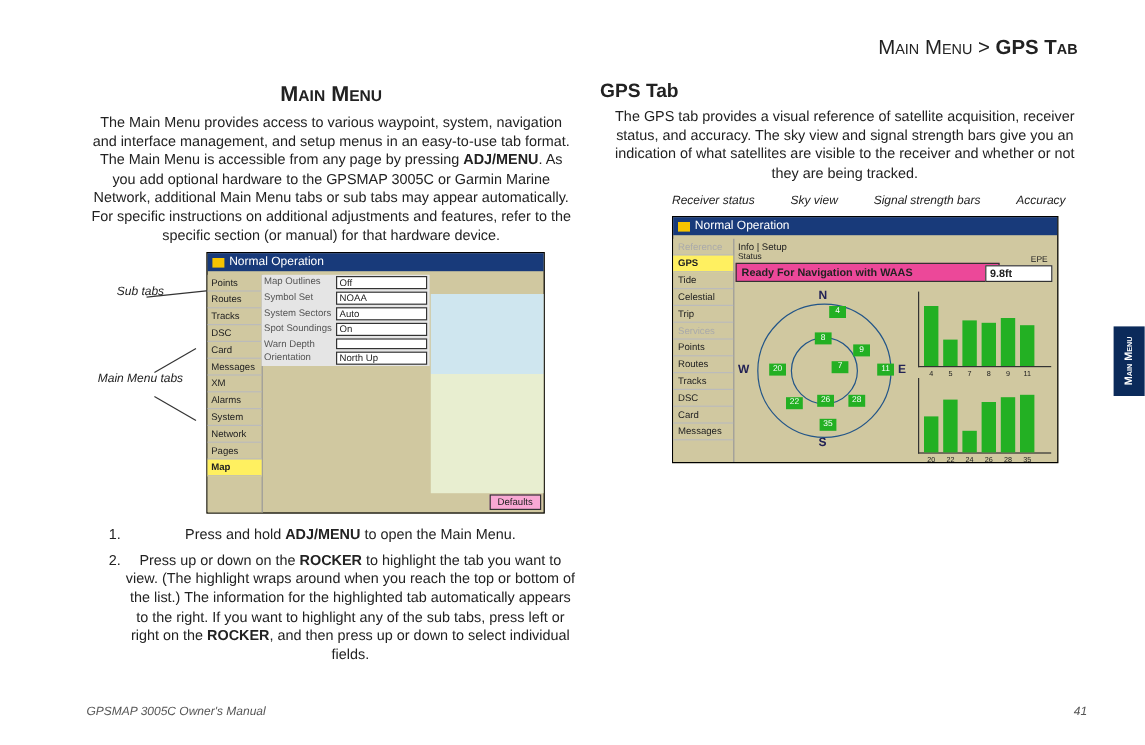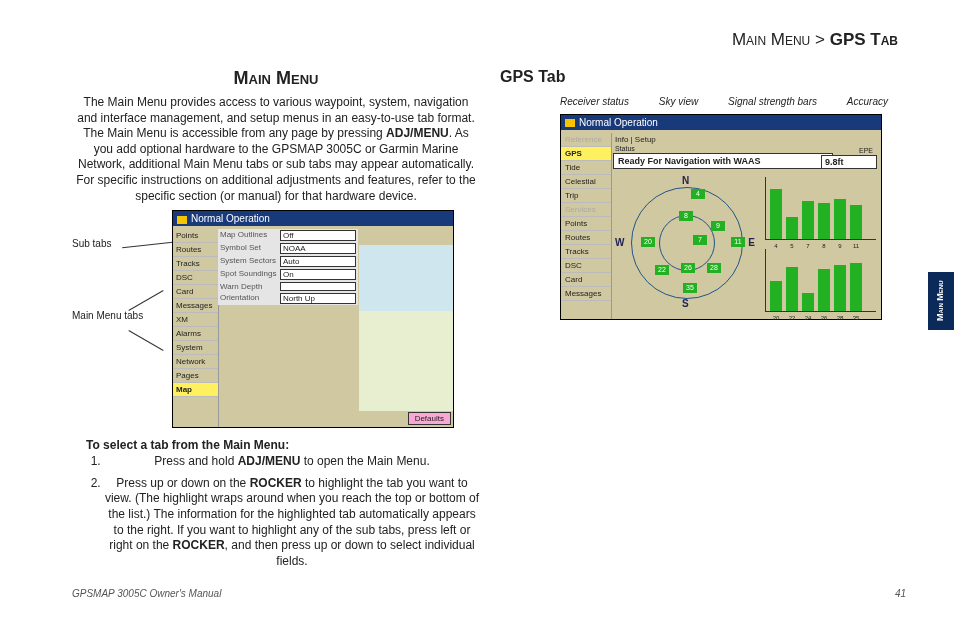--- a/index.html
+++ b/index.html
@@ -115,21 +115,21 @@
   .fig1 .opts .row .val { flex:1; background:#fff; border:1px solid #333; padding:0 2px; }
   .fig1 .map {
     position:absolute; right:0; top:34px; bottom:16px; width:94px;
     background: linear-gradient(#cfe6ef 40%, #e8eed0 40%);
   }
   .fig1 .defaults {
     position:absolute; right:2px; bottom:2px;
     background:#f9a8d4; border:1px solid #333; font-size:8px; padding:1px 6px;
   }
 
-  .callout { position:absolute; font-size:10px; text-align:left; }
+  .callout { position:absolute; font-size:10px; font-style:italic; text-align:center; }
   .callout .line { position:absolute; border-top:1px solid #333; }
 
   
   .fig2-wrap { position: relative; height: 230px; margin-top: 10px; }
   .flabels { position:absolute; top:0; left:60px; right:20px; display:flex; justify-content:space-between; font-size:10px; font-style:italic; }
   .fig2 {
     position:absolute; left:60px; top:18px; width:320px; height:204px;
     border:1px solid #000; background:#d0c8a0; font-size:9px;
   }
   .fig2 .title { background:#183a7a; color:#fff; padding:2px 4px; font-size:10px; }
@@ -137,21 +137,21 @@
   .fig2 .side {
     position:absolute; left:0; top:18px; width:50px; bottom:0;
     background:#d0c8a0; border-right:1px solid #999;
   }
   .fig2 .side div { padding:2px 4px; border-bottom:1px solid #bbb; font-size:8px; }
   .fig2 .side .sel { background:#fff060; font-weight:bold; }
   .fig2 .side .dim { color:#aaa; }
   .fig2 .subtabs { position:absolute; left:50px; top:18px; font-size:8px; padding:2px 4px; }
   .fig2 .status {
     position:absolute; left:52px; top:38px; width:210px;
-    background:#ffffff; border:1px solid #333; padding:2px 4px;
+    background:#ec4899; border:1px solid #333; padding:2px 4px;
     font-weight:bold; font-size:9px;
   }
   .fig2 .epe-lab { position:absolute; right:8px; top:32px; font-size:7px; }
   .fig2 .epe-val { position:absolute; right:4px; top:40px; width:48px; background:#fff; border:1px solid #333; font-size:9px; font-weight:bold; padding:1px 3px; }
   .fig2 .sky {
     position:absolute; left:60px; top:62px; width:130px; height:130px;
   }
   .fig2 .sky .ring1 { position:absolute; left:10px; top:10px; width:110px; height:110px; border:1px solid #225588; border-radius:50%; }
   .fig2 .sky .ring2 { position:absolute; left:38px; top:38px; width:54px; height:54px; border:1px solid #225588; border-radius:50%; }
   .fig2 .sky .dir { position:absolute; font-size:10px; font-weight:bold; color:#225; }
@@ -238,33 +238,33 @@
           <div class="row">
               <div class="lab">Orientation</div>
               <div class="val">North Up</div>
             </div>
         </div>
         <div class="map"></div>
         <div class="defaults">Defaults</div>
       </div>
     </div>
 
-    <div class="sub-h">To select a tab from the Main Menu:</div>
     <ol>
       <li class="body-li">
         <span>Press and hold </span><b>ADJ/MENU</b><span> to open the Main Menu.</span>
       </li>
       <li class="body-li">
         <span>Press up or down on the </span><b>ROCKER</b><span> to highlight the tab you want to view. (The highlight wraps around when you reach the top or bottom of the list.) The information for the highlighted tab automatically appears to the right. If you want to highlight any of the sub tabs, press left or right on the </span><b>ROCKER</b><span>, and then press up or down to select individual fields.</span>
       </li>
     </ol>
   </div>
 
   <div class="col right">
     <div class="h-sec">GPS Tab</div>
+    <p class="body">The GPS tab provides a visual reference of satellite acquisition, receiver status, and accuracy. The sky view and signal strength bars give you an indication of what satellites are visible to the receiver and whether or not they are being tracked.</p>
 
     <div class="fig2-wrap">
       <div class="flabels">
         <span>Receiver status</span>
         <span>Sky view</span>
         <span>Signal strength bars</span>
         <span>Accuracy</span>
       </div>
 
       <div class="fig2">

